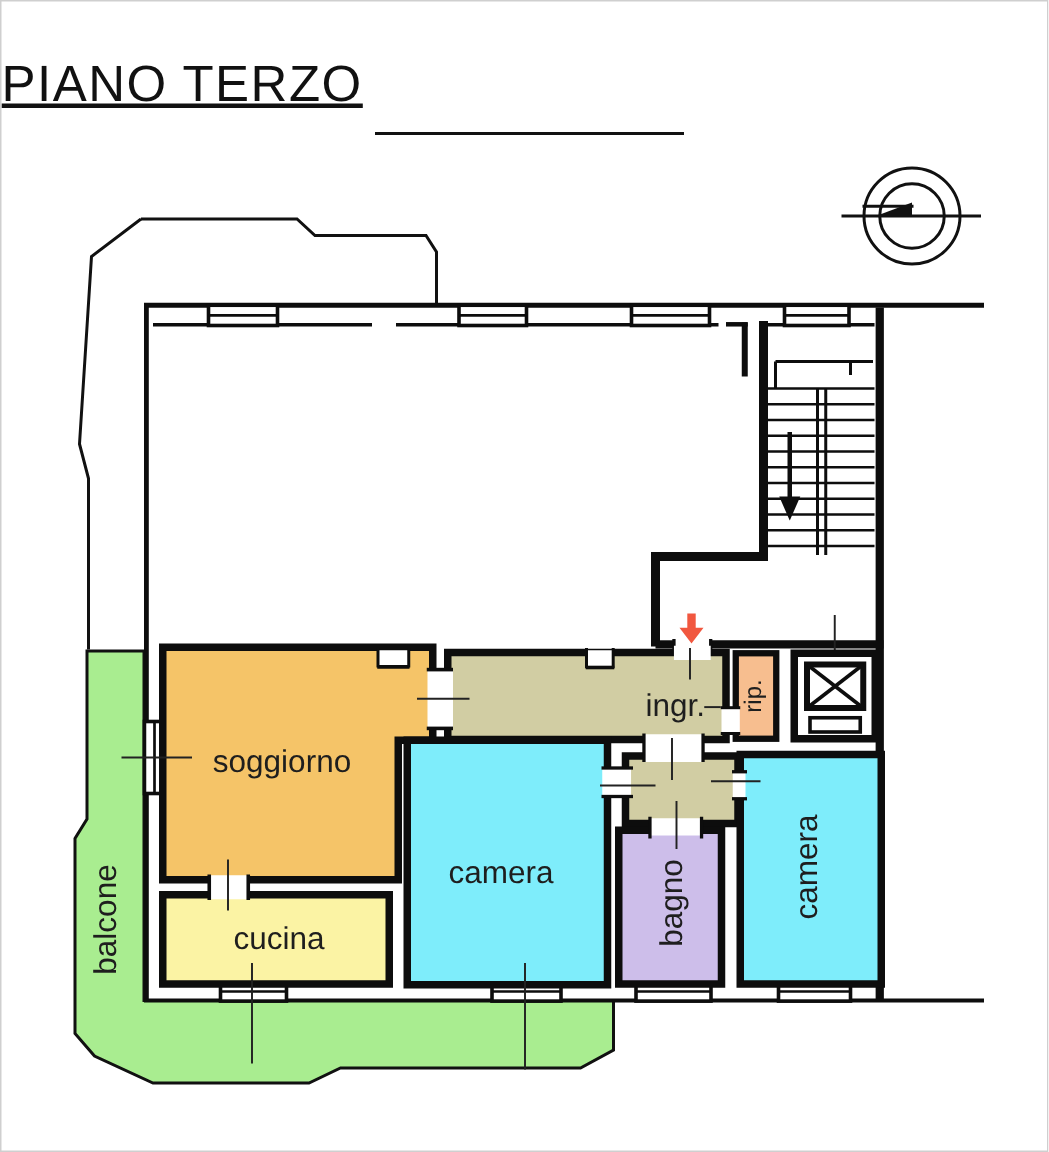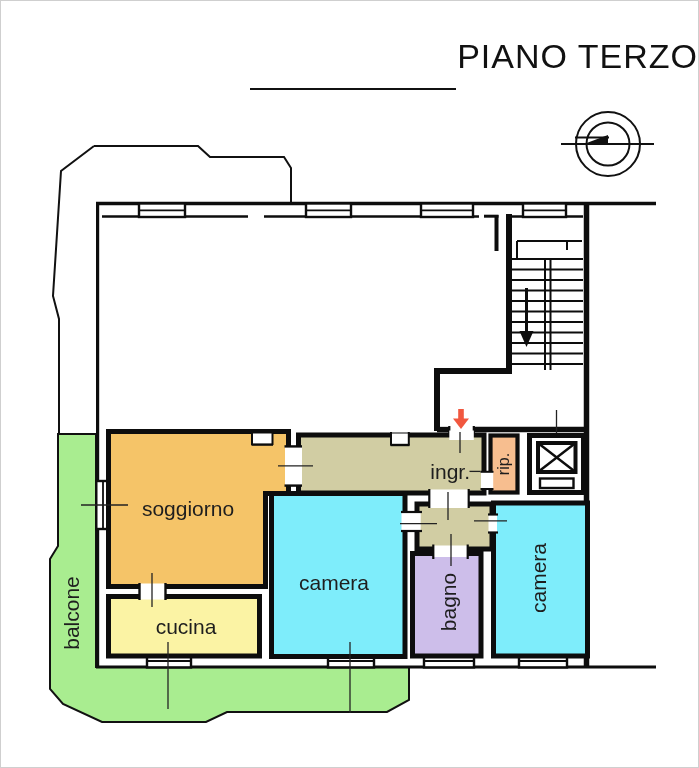--- a/index.html
+++ b/index.html
@@ -2,22 +2,22 @@
 <html><head>
 <meta charset="utf-8">
 <style>
   html,body{margin:0;padding:0;background:#fff;}
   #canvas{
     position:relative;width:699px;height:768px;background:#fff;
     font-family:"Liberation Sans",sans-serif;overflow:hidden;
     border:1px solid #cfcfcf;box-sizing:border-box;
   }
   #floor-title{
-    position:absolute;left:0;right:0;top:36px;text-align:right;
-    font-size:34px;font-weight:500;letter-spacing:1px;color:#111;
+    position:absolute;left:0;right:0;top:36px;text-align:left;
+    font-size:34px;font-weight:500;letter-spacing:1px;color:#111;text-decoration:underline;
   }
   #title-underline{
     position:absolute;left:249px;top:87px;width:206px;height:2px;background:#111;
   }
   svg{position:absolute;left:0;top:0;}
   text{font-family:"Liberation Sans",sans-serif;fill:#1e1e1e;}
   .room-label{font-size:21px;}
   .room-label-small{font-size:16px;}
 </style>
 </head>

